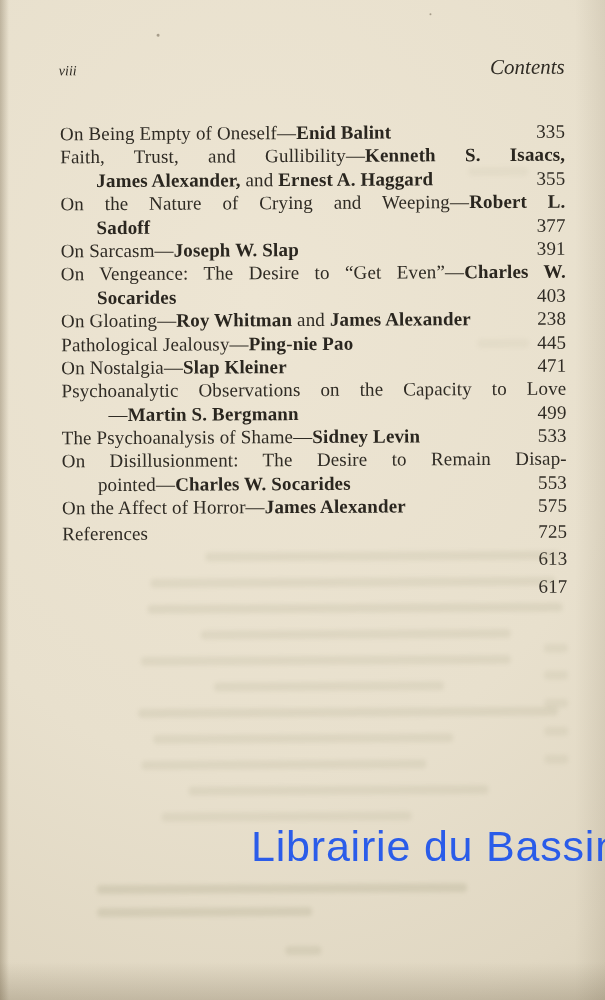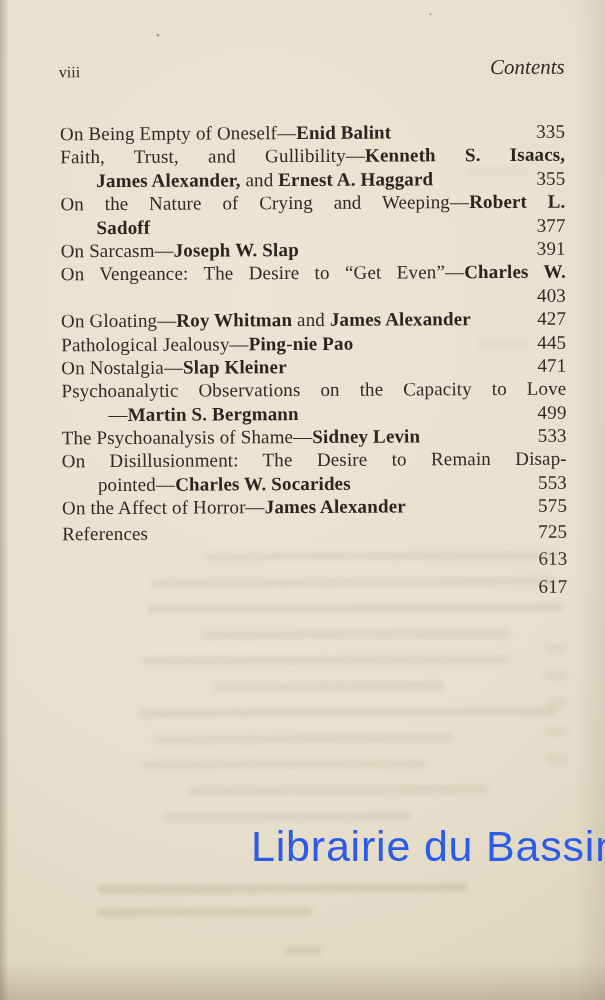--- a/index.html
+++ b/index.html
@@ -7,21 +7,21 @@
     position:relative;width:605px;height:1000px;overflow:hidden;
     background:
       linear-gradient(90deg, rgba(92,76,48,.30) 0px, rgba(92,76,48,0) 9px),
       linear-gradient(0deg, rgba(85,70,45,.22) 0px, rgba(85,70,45,0) 38px),
       linear-gradient(270deg, rgba(85,70,45,.10) 0px, rgba(85,70,45,0) 30px),
       radial-gradient(130% 95% at 42% 30%, #ede5d3 0%, #e8e0cd 50%, #e0d7c2 78%, #d0c6af 100%);
     font-family:"Liberation Serif", serif;
     color:#2f2b24;
   }
   .content{position:absolute;inset:0;transform:rotate(-0.3deg);}
-  .folio{position:absolute;left:61px;top:62px;font-size:16px;}
+  .folio{position:absolute;left:61px;top:62px;font-style:italic;font-size:14px;}
   .running{position:absolute;top:56px;left:0;width:567px;text-align:right;font-style:italic;font-size:21px;}
   .toc{position:absolute;left:62px;top:121px;width:505px;font-size:19px;letter-spacing:.15px;}
   .line{display:flex;height:23.4px;line-height:23.4px;white-space:nowrap;}
   .line.gap{height:27.6px;line-height:27.6px;}
   .line.just .txt{width:100%;text-align:justify;text-align-last:justify;white-space:normal;}
   .line .pg{margin-left:auto;text-align:center;padding-left:8px;}
   .ind1 .txt{padding-left:36px;}
   .ind2 .txt{padding-left:47px;}
   .b{font-weight:700;color:#2a261f;}
   .watermark{
@@ -62,25 +62,26 @@
           <span class="pg">377</span>
         </div>
         <div class="line">
           <span class="txt"><span>On Sarcasm—</span><span class="b">Joseph W. Slap</span></span>
           <span class="pg">391</span>
         </div>
         <div class="line just">
           <span class="txt"><span>On Vengeance: The Desire to “Get Even”—</span><span class="b">Charles W.</span></span>
         </div>
         <div class="line ind1">
+          <span class="txt"><span class="b">Socarides</span></span>
           <span class="pg">403</span>
         </div>
         <div class="line">
           <span class="txt"><span>On Gloating—</span><span class="b">Roy Whitman</span><span> and </span><span class="b">James Alexander</span></span>
-          <span class="pg">427</span>
+          <span class="pg">238</span>
         </div>
         <div class="line">
           <span class="txt"><span>Pathological Jealousy—</span><span class="b">Ping-nie Pao</span></span>
           <span class="pg">445</span>
         </div>
         <div class="line">
           <span class="txt"><span>On Nostalgia—</span><span class="b">Slap Kleiner</span></span>
           <span class="pg">471</span>
         </div>
         <div class="line just">

